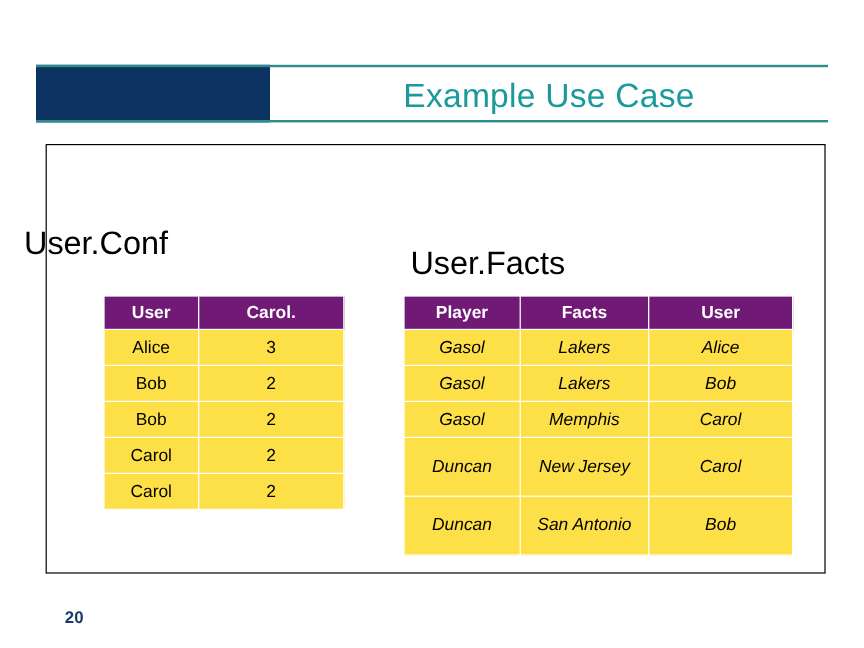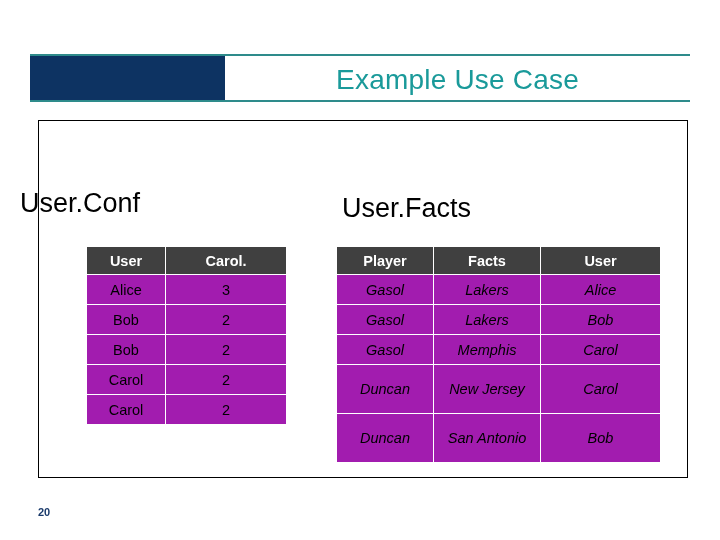--- a/index.html
+++ b/index.html
@@ -66,48 +66,48 @@
     font-size: 27px;
     color: #000000;
     white-space: nowrap;
   }
   #heading-userconf {
     left: 20px;
     top: 188px;
   }
   #heading-userfacts {
     left: 342px;
-    top: 193px;
+    top: 204px;
   }
 
   
   table {
     position: absolute;
     border-collapse: collapse;
     table-layout: fixed;
   }
   table td, table th {
     text-align: center;
     vertical-align: middle;
     font-weight: normal;
     font-size: 14.5px;
     color: #000000;
     padding: 0;
     border: 1px solid #ffffff;
   }
   thead th {
-    background: #404040;
+    background: #701a75;
     color: #ffffff;
     font-weight: bold;
     font-size: 14.5px;
     height: 27px;
     margin-top: 15px;
   }
   tbody td {
-    background: #a21caf;
+    background: #fde047;
     height: 29px;
   }
 
   #table-userconf {
     left: 86px;
     top: 246px;
     width: 200px;
   }
   #table-userconf col.c-user { width: 79px; }
   #table-userconf col.c-conf { width: 121px; }
@@ -119,23 +119,23 @@
   }
   #table-userfacts col.c-player { width: 97px; }
   #table-userfacts col.c-team { width: 107px; }
   #table-userfacts col.c-user { width: 120px; }
   #table-userfacts tbody td { height: 29px; font-style: italic; }
   #table-userfacts tbody tr.tall td { height: 48px; }
 
   
   #page-number {
     position: absolute;
-    left: 38px;
+    left: 54px;
     top: 506px;
-    font-size: 11px;
+    font-size: 14px;
     font-weight: bold;
     color: #1a3a6b;
   }
 </style>
 </head>
 <body>
 
 <div id="header-navy-block"></div>
 <div id="header-band"></div>
 <div id="slide-title">Example Use Case</div>

